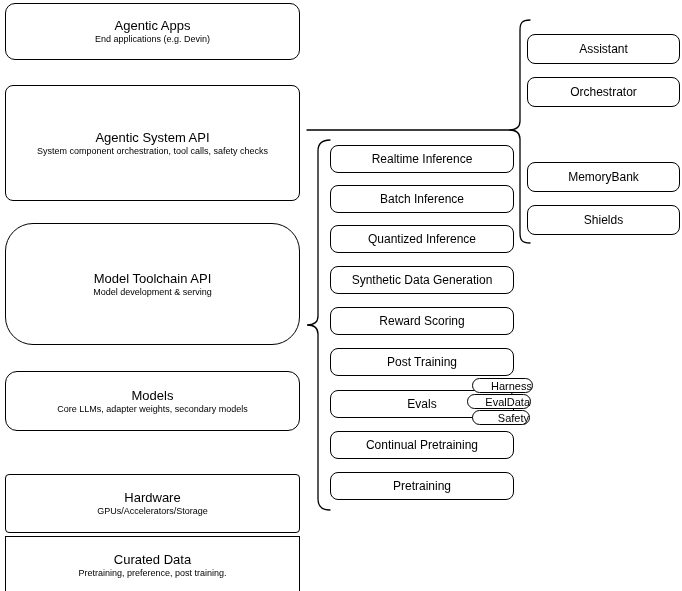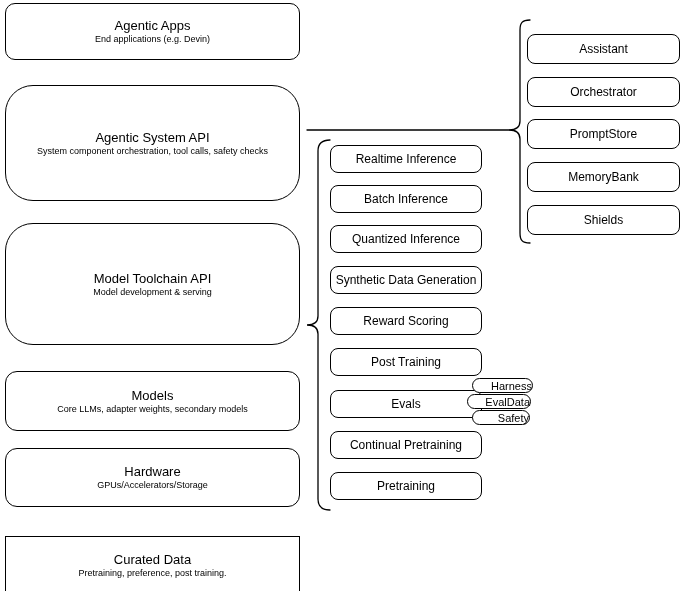--- a/index.html
+++ b/index.html
@@ -42,21 +42,21 @@
     line-height: 16px;
     white-space: nowrap;
   }
   .stack-node .subtitle {
     font-size: 9px;
     line-height: 11px;
     white-space: nowrap;
   }
   .mid-node {
     left: 330px;
-    width: 152px;
+    width: 184px;
     height: 28px;
     border-radius: 8px;
     font-size: 12px;
   }
   .right-node {
     left: 527px;
     width: 153px;
     height: 30px;
     border-radius: 8px;
     font-size: 12px;
@@ -86,33 +86,33 @@
   <svg class="connectors" width="682" height="591" viewBox="0 0 682 591">
     <path d="M307,130 L509,130" fill="none" stroke="#000000" stroke-width="1.3" stroke-linecap="round"></path>
     <path d="M530,20 C522,20 520,23 520,30 L520,121 C520,127 517,130 509,130 C517,130 520,133 520,139 L520,233 C520,240 522,243 530,243" fill="none" stroke="#000000" stroke-width="1.3" stroke-linecap="round"></path>
     <path d="M330,140 C321,140 318,144 318,151 L318,316 C318,321 315,325 307,325 C315,325 318,329 318,334 L318,499 C318,506 321,510 330,510" fill="none" stroke="#000000" stroke-width="1.3" stroke-linecap="round"></path>
   </svg>
 
   <div class="node stack-node" style="top:3px;height:57px;border-radius:10px">
     <div class="title">Agentic Apps</div>
     <div class="subtitle">End applications (e.g. Devin)</div>
   </div>
-  <div class="node stack-node" style="top:85px;height:116px;border-radius:28px">
+  <div class="node stack-node" style="top:85px;height:116px;border-radius:8px">
     <div class="title">Agentic System API</div>
     <div class="subtitle">System component orchestration, tool calls, safety checks</div>
   </div>
   <div class="node stack-node" style="top:223px;height:122px;border-radius:28px">
     <div class="title">Model Toolchain API</div>
     <div class="subtitle">Model development &amp; serving</div>
   </div>
   <div class="node stack-node" style="top:371px;height:60px;border-radius:12px">
     <div class="title">Models</div>
     <div class="subtitle">Core LLMs, adapter weights, secondary models</div>
   </div>
-  <div class="node stack-node" style="top:448px;height:59px;border-radius:12px">
+  <div class="node stack-node" style="top:474px;height:59px;border-radius:4px">
     <div class="title">Hardware</div>
     <div class="subtitle">GPUs/Accelerators/Storage</div>
   </div>
   <div class="node stack-node" style="top:536px;height:58px;border-radius:0">
     <div class="title">Curated Data</div>
     <div class="subtitle">Pretraining, preference, post training.</div>
   </div>
 
   <div class="node mid-node" style="top:145px">
     <span class="label">Realtime Inference</span>
@@ -151,23 +151,20 @@
   <div class="tag" style="left:472px;top:410px;width:58px">
     <span class="label">Safety</span>
   </div>
 
   <div class="node right-node" style="top:34px">
     <span class="label">Assistant</span>
   </div>
   <div class="node right-node" style="top:77px">
     <span class="label">Orchestrator</span>
   </div>
-  <div class="node right-node" style="top:119px">
-    <span class="label">PromptStore</span>
-  </div>
   <div class="node right-node" style="top:162px">
     <span class="label">MemoryBank</span>
   </div>
   <div class="node right-node" style="top:205px">
     <span class="label">Shields</span>
   </div>
 
 </div>
 
 </body></html>

